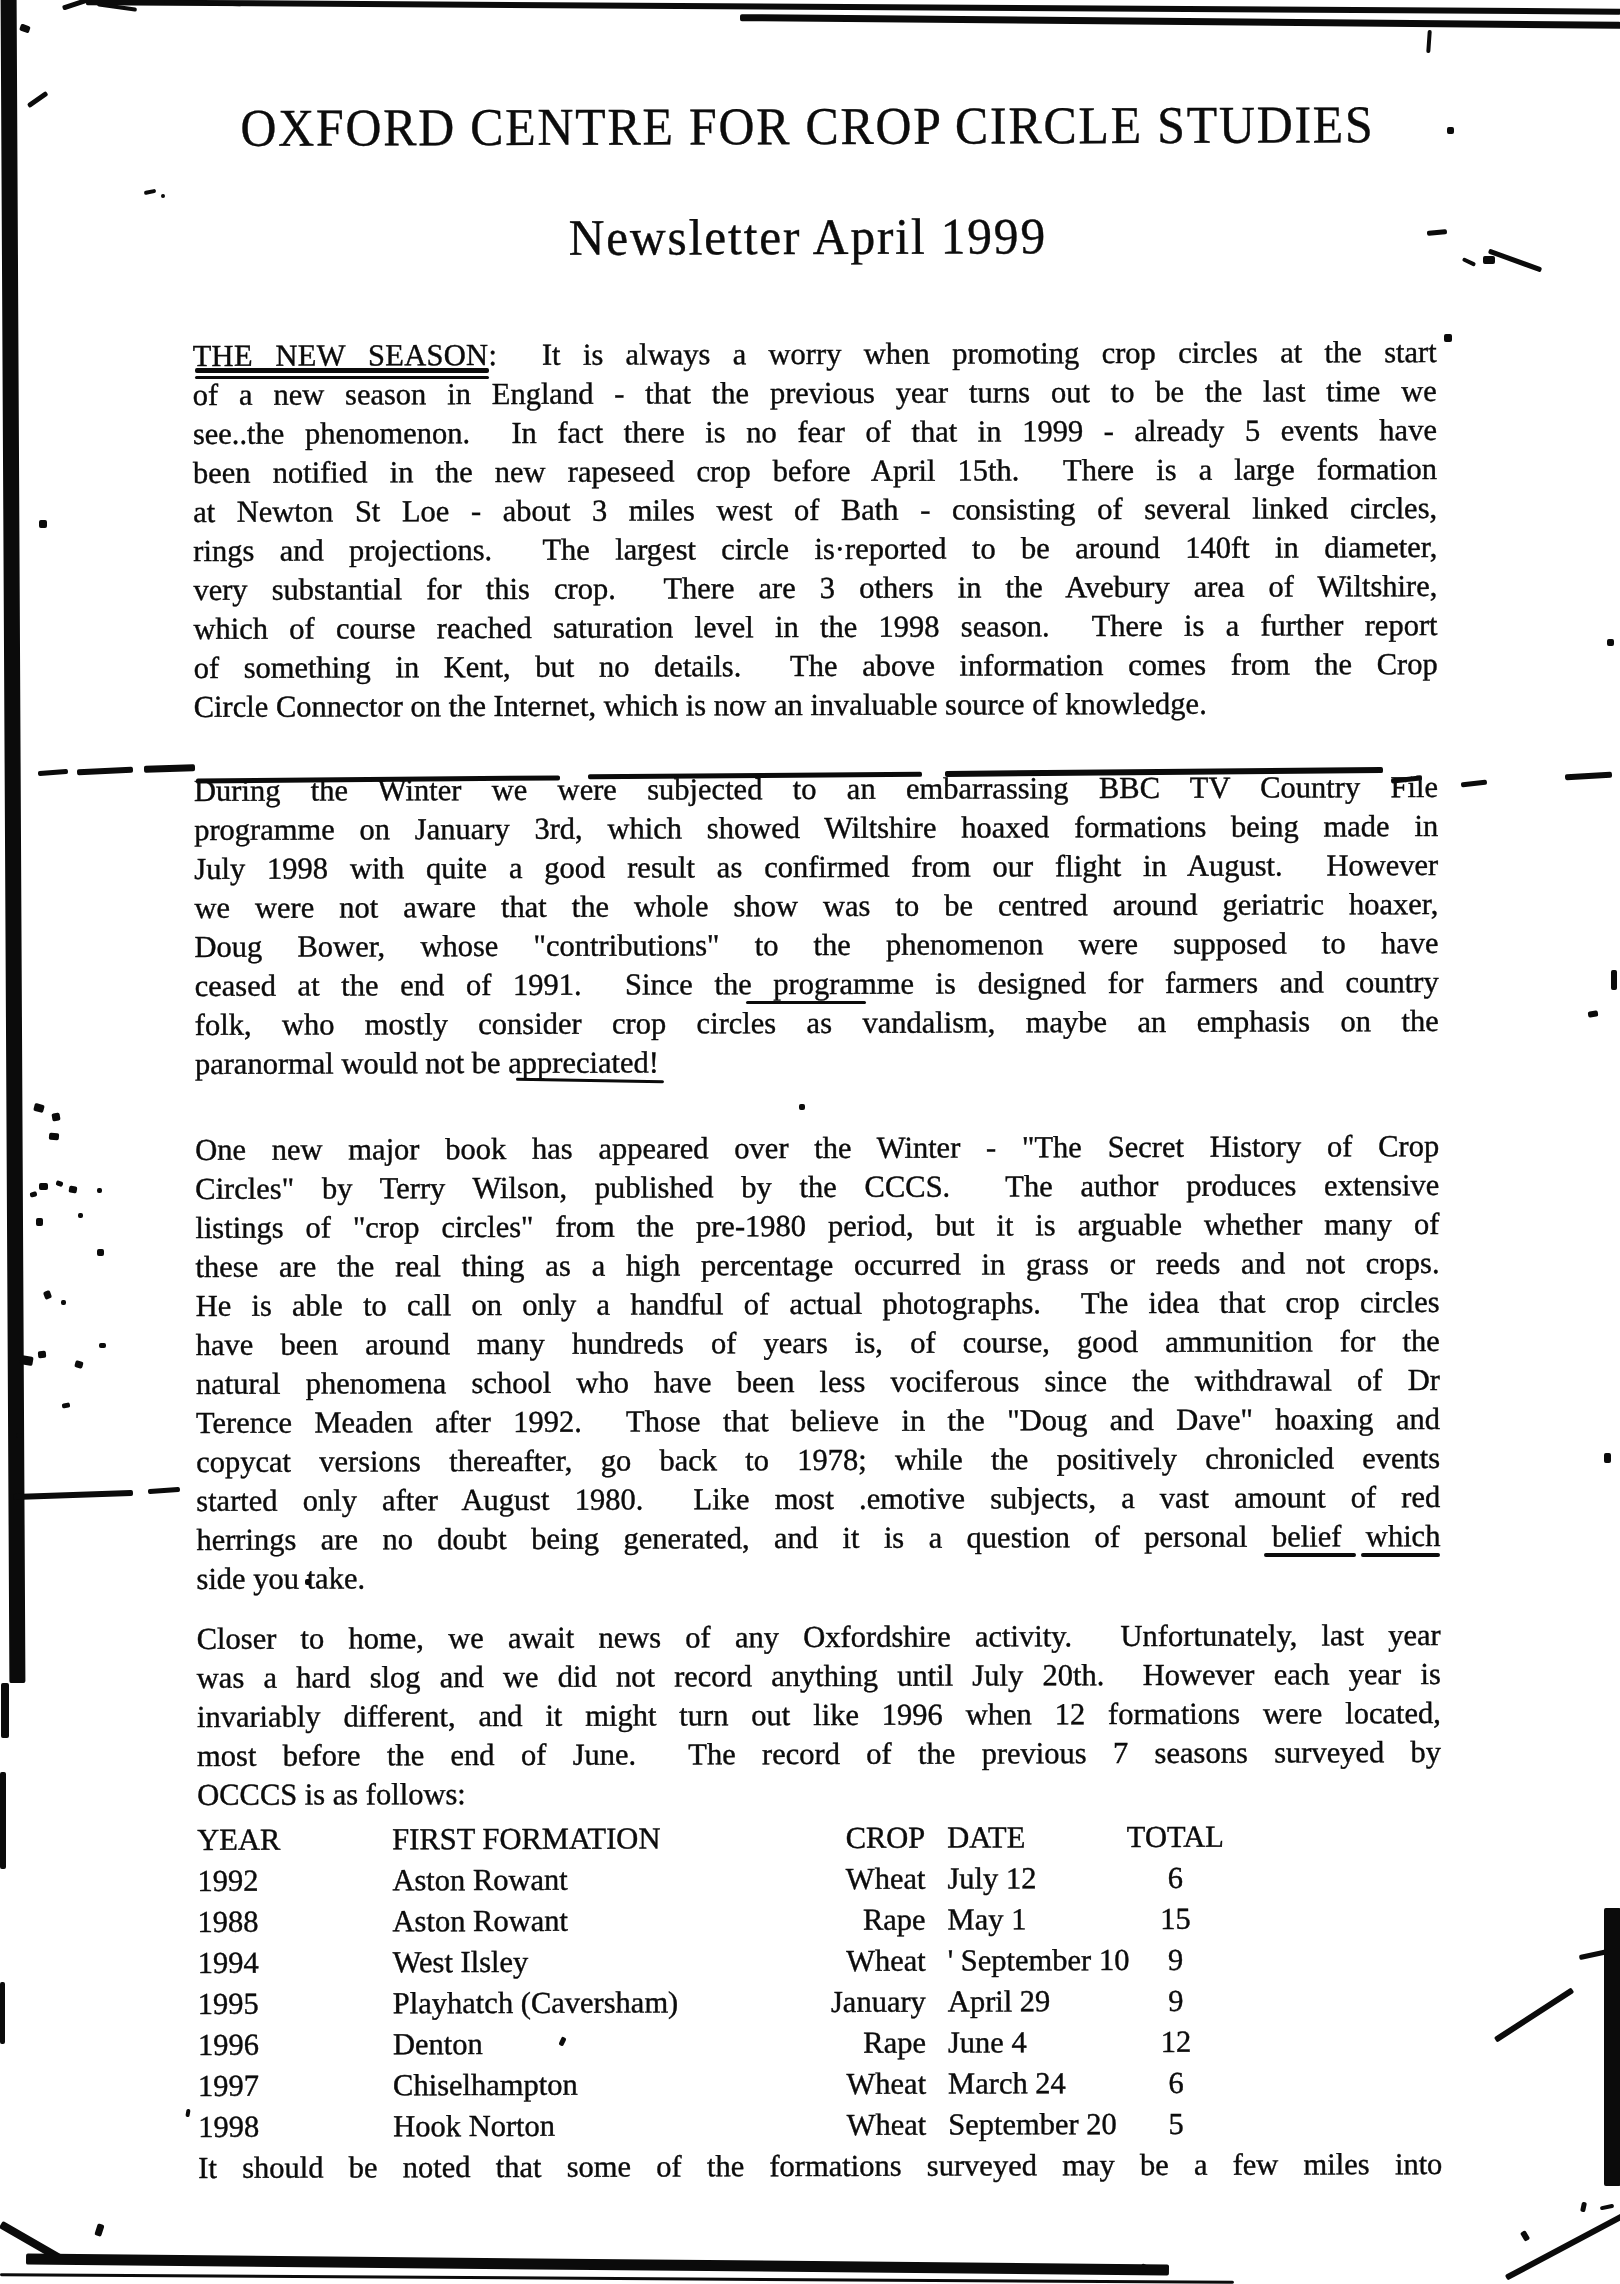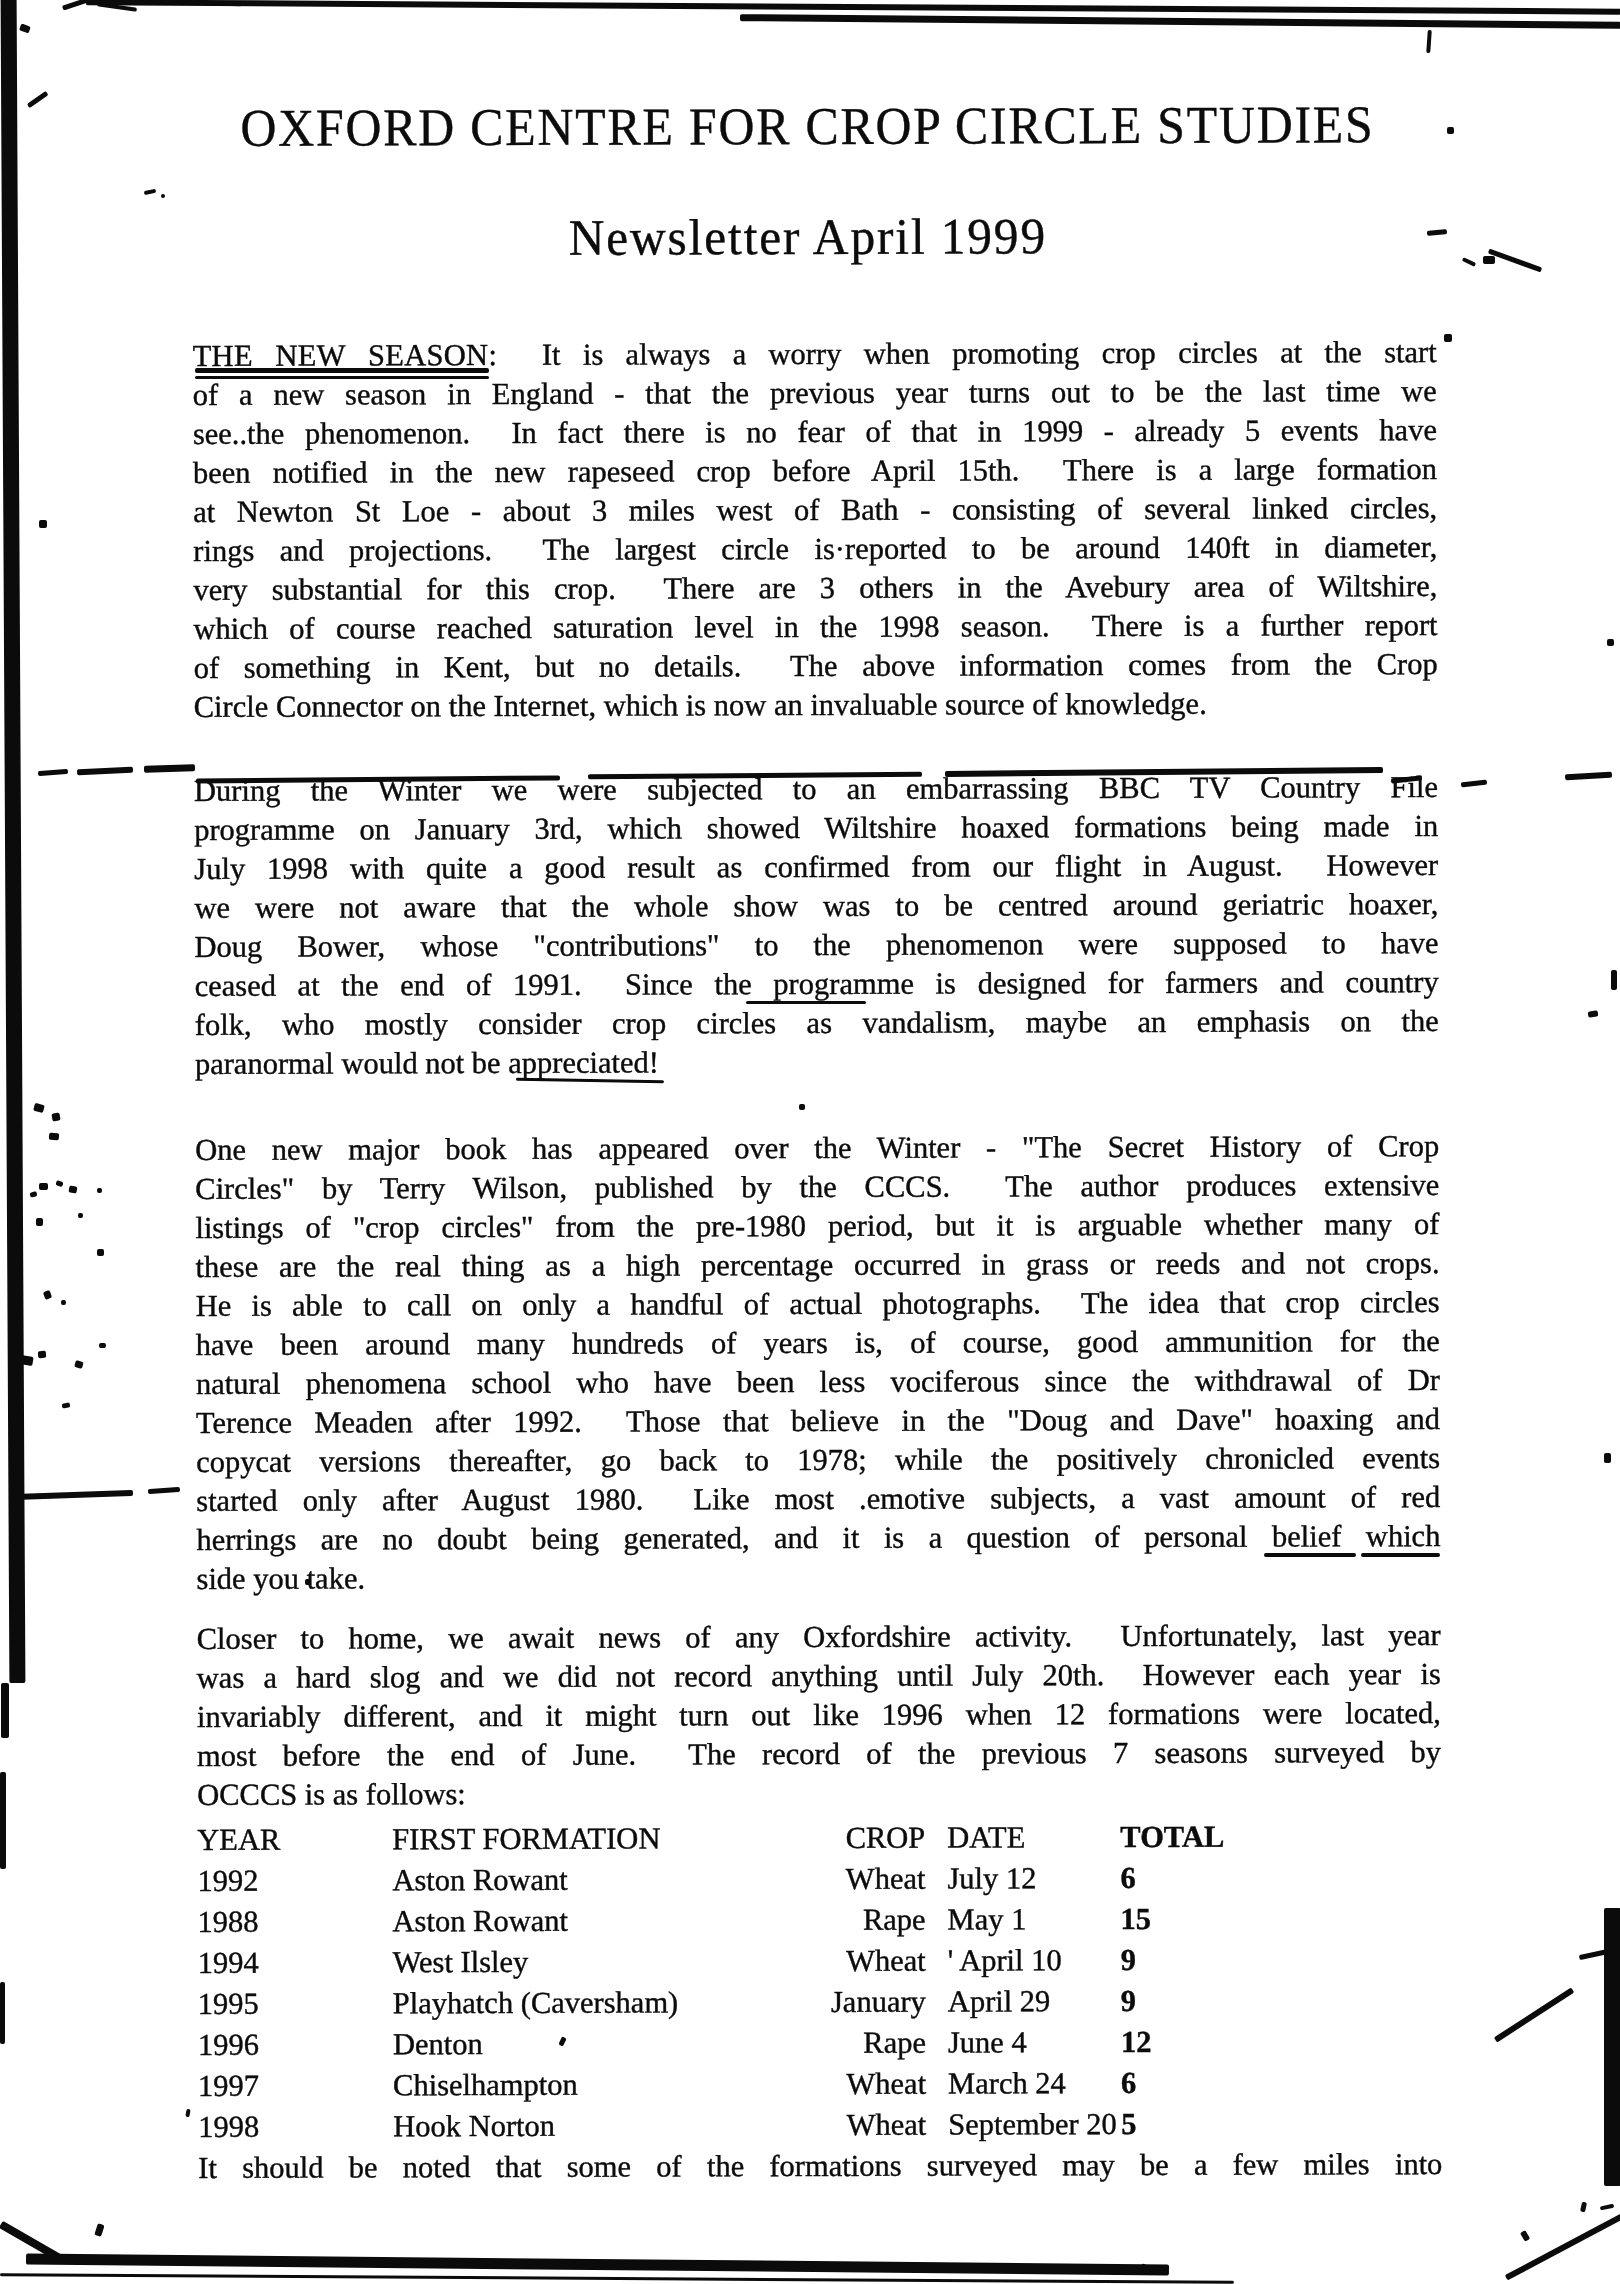--- a/index.html
+++ b/index.html
@@ -19,21 +19,21 @@
   .para.p3{top:1618px;}
   .line{height:39px;line-height:39px;text-align:justify;text-align-last:justify;text-justify:inter-word;
         white-space:nowrap;overflow:visible;}
   .line.natural{text-align:left;text-align-last:left;}
   .lead{letter-spacing:0.3px;}
   .table{position:absolute;left:195px;top:1818px;width:1244px;font-size:30.5px;}
   .trow{display:grid;grid-template-columns:195px 377px 156px 195px 110px;height:41px;line-height:41px;}
   .cell{white-space:nowrap;}
   .cell.c2{text-align:right;}
   .cell.c3{padding-left:22px;}
-  .cell.c4{text-align:left;font-weight:bold;}
+  .cell.c4{text-align:center;}
   .closing{position:absolute;left:195px;width:1244px;top:2147px;font-size:30.5px;height:39px;line-height:39px;
            text-align:justify;text-align-last:justify;white-space:nowrap;}
   .artifacts{position:absolute;inset:0;pointer-events:none;}
   .art{position:absolute;background:#0b0b0b;border-radius:1.9px;}
 </style>
 </head>
 <body>
 
 <div class="page">
   <div class="content">
@@ -103,21 +103,21 @@
           <span class="cell c0">1988</span>
           <span class="cell c1">Aston Rowant</span>
           <span class="cell c2">Rape</span>
           <span class="cell c3">May 1</span>
           <span class="cell c4">15</span>
         </div>
         <div class="trow">
           <span class="cell c0">1994</span>
           <span class="cell c1">West Ilsley</span>
           <span class="cell c2">Wheat</span>
-          <span class="cell c3">' April 10</span>
+          <span class="cell c3">' September 10</span>
           <span class="cell c4">9</span>
         </div>
         <div class="trow">
           <span class="cell c0">1995</span>
           <span class="cell c1">Playhatch (Caversham)</span>
           <span class="cell c2">January</span>
           <span class="cell c3">April 29</span>
           <span class="cell c4">9</span>
         </div>
         <div class="trow">

